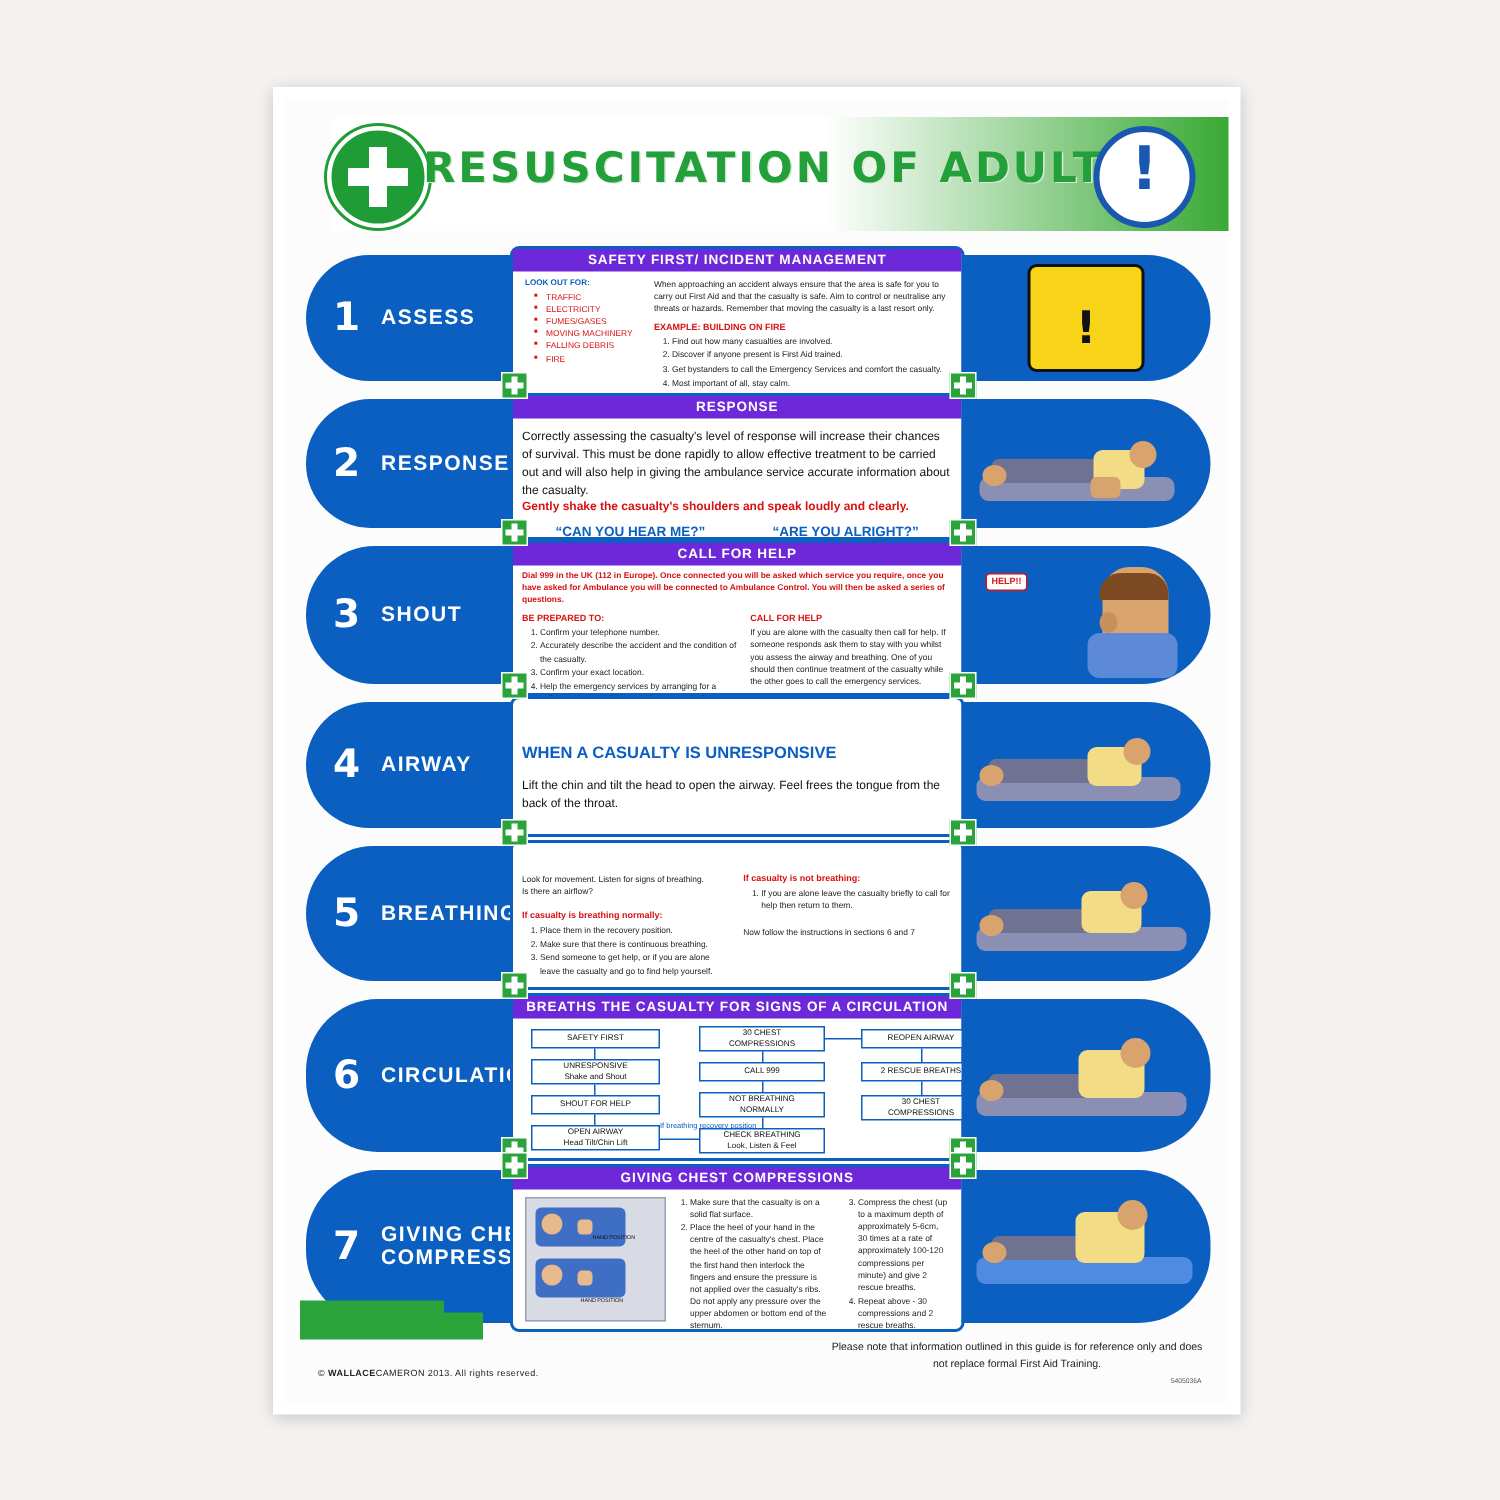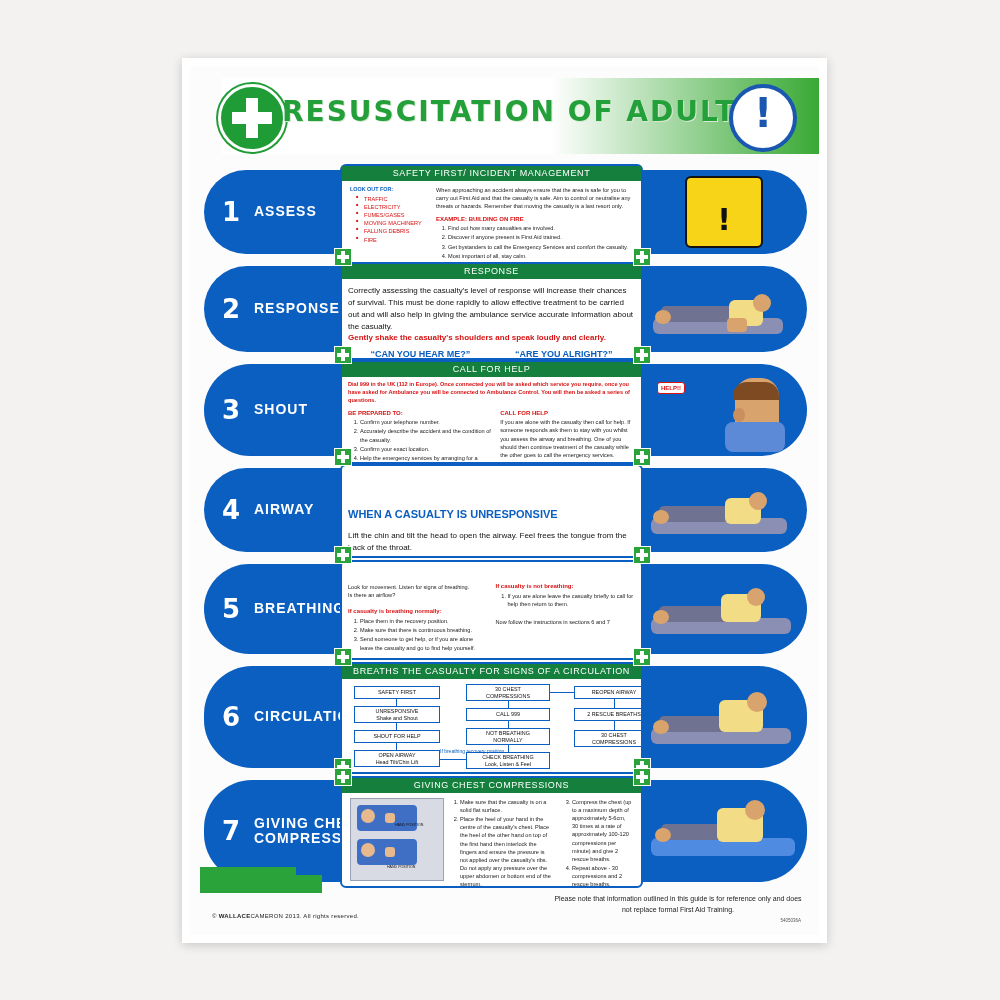--- a/index.html
+++ b/index.html
@@ -70,21 +70,21 @@
     position:absolute;left:50px;top:50%;transform:translateY(-50%);
     font-size:14px;font-weight:bold;letter-spacing:1px;
     line-height:1.1;
   }
   .panel{
     position:absolute;left:150px;right:176px;
     border:2px solid #0a5fc0;border-radius:6px;background:#ffffff;
   }
   .panel-title{
     position:absolute;left:0;right:0;top:0;height:15px;
-    background:#15803d;color:#ffffff;font-size:9px;font-weight:normal;
+    background:#6d28d9;color:#ffffff;font-size:9px;font-weight:bold;
     letter-spacing:.6px;text-align:center;line-height:15px;
   }
   .panel-body{position:absolute;left:6px;right:6px;top:18px;bottom:3px;}
   .art{
     position:absolute;right:12px;width:166px;
     background:#0a5fc0;border-radius:0 48px 48px 0;overflow:hidden;
   }
   
   .plus{
     position:absolute;width:16px;height:16px;background:#2aa43a;border:1px solid #ffffff;z-index:5;
@@ -264,21 +264,21 @@
     <div class="plus" style="right:168px;top:88px;"></div>
   </div>
 
   <div class="row" style="top:398px;height:92px;">
     <div class="pill" style="top:4px;height:84px;">
       <div class="num">4</div>
       <div class="lbl">AIRWAY</div>
     </div>
     <div class="panel" style="top:0;height:90px;">
       <div class="panel-body">
-        <div class="big-blue" style="margin-top:24px;">WHEN A CASUALTY IS UNRESPONSIVE</div>
+        <div class="big-blue" style="margin-top:12px;">WHEN A CASUALTY IS UNRESPONSIVE</div>
         <div class="body-txt" style="margin-top:10px;">Lift the chin and tilt the head to open the airway. Feel frees the tongue from the back of the throat.</div>
       </div>
     </div>
     <div class="art" style="top:4px;height:84px;">
       <div style="position:absolute;left:10px;top:50px;width:136px;height:16px;background:#8c8fb4;border-radius:6px;"></div>
       <div style="position:absolute;left:18px;top:38px;width:70px;height:16px;background:#6f7290;border-radius:5px;"></div>
       <div style="position:absolute;left:84px;top:30px;width:36px;height:26px;background:#f2dc86;border-radius:6px;"></div>
       <div style="position:absolute;left:108px;top:24px;width:18px;height:18px;background:#d9a36d;border-radius:50%;"></div>
       <div style="position:absolute;left:12px;top:42px;width:16px;height:14px;background:#d9a36d;border-radius:50%;"></div>
     </div>

